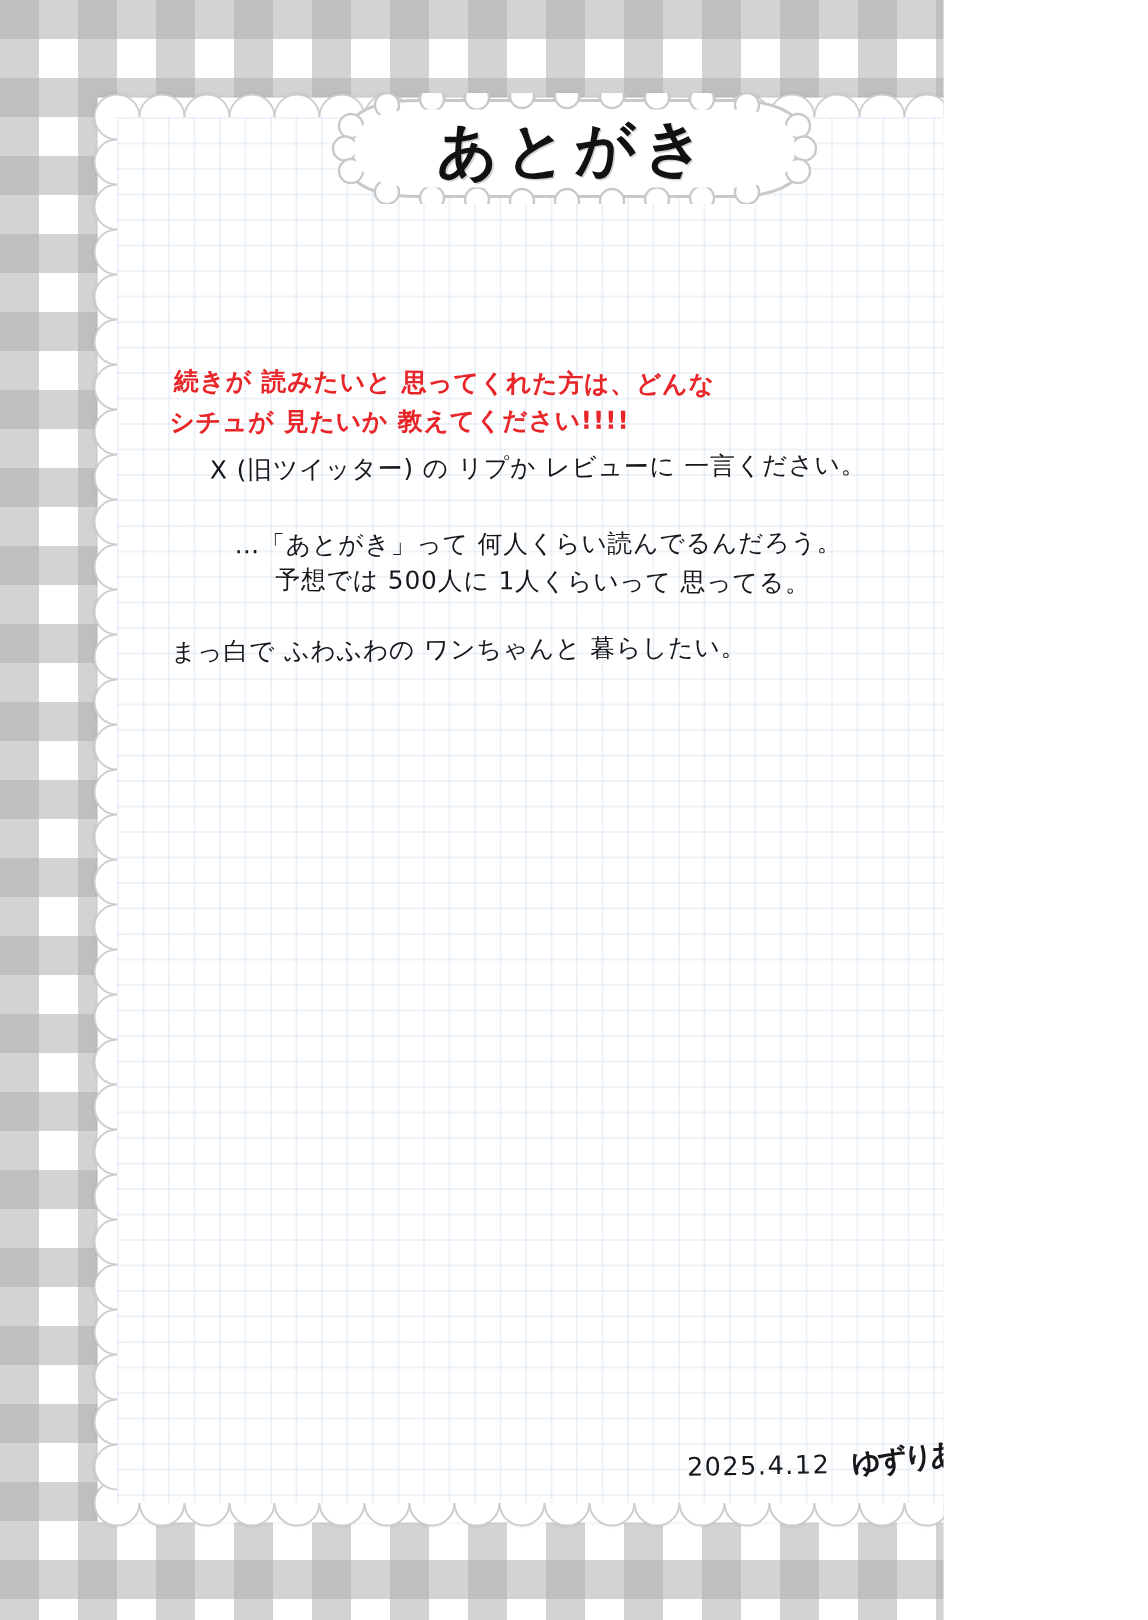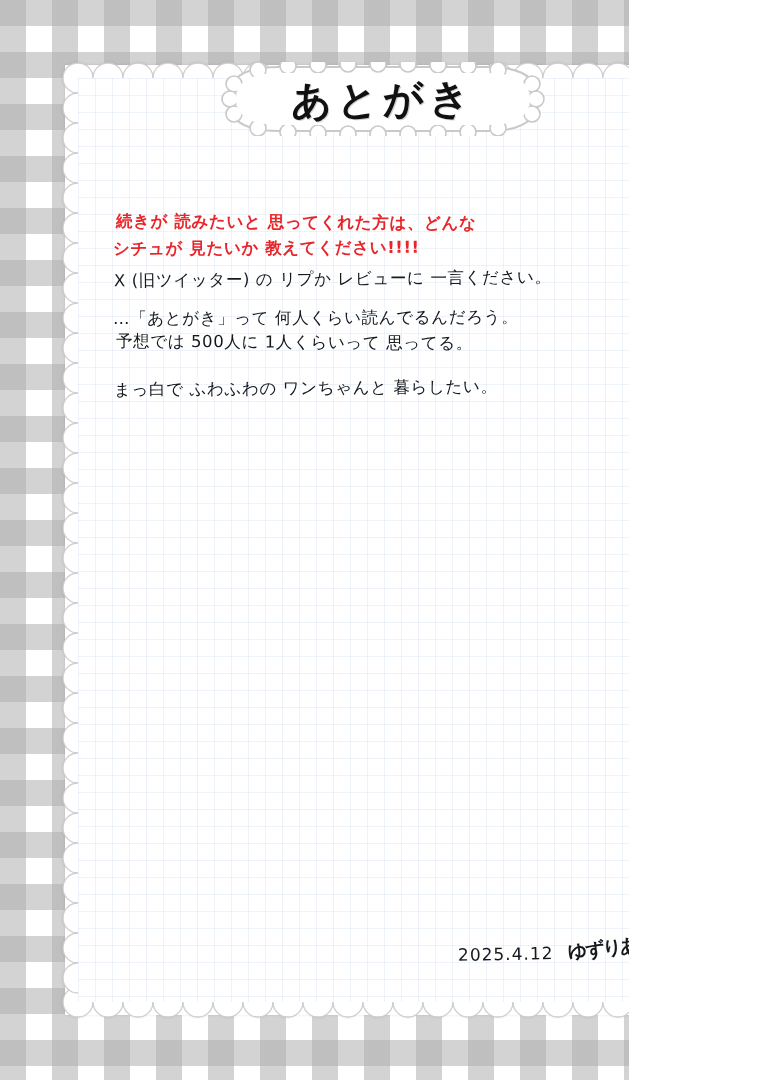--- a/index.html
+++ b/index.html
@@ -113,30 +113,30 @@
   .line.j2 { transform: rotate(0.35deg) translateX(2px); }
   .line.j3 { transform: rotate(-0.25deg) translateX(-1px); }
   .line.j4 { transform: rotate(0.5deg); }
 
   
   .line.red {
     color: #e8262a;
     font-weight: bold;
   }
 
-  .para.red-block { margin-bottom: 6px; }
-  .para.follow-up { margin-top: 0; margin-bottom: 14px; }
-
-  .para.small-gap { margin-bottom: 20px; }
+  .para.red-block { margin-bottom: 6px; margin-top: 33px; }
+  .para.follow-up { margin-top: 0; margin-bottom: 26px; padding-left: 26px; }
+
+  .para.small-gap { margin-bottom: 20px; text-align: center; }
 
   
   .signature-row {
     position: absolute;
     right: 58px;
-    bottom: 64px;
+    bottom: 40px;
     display: flex;
     align-items: flex-end;
     gap: 14px;
     text-align: right;
   }
   .sig-date {
     font-family: "DejaVu Sans", sans-serif;
     font-size: 17px;
     color: #16181c;
     letter-spacing: 1px;

